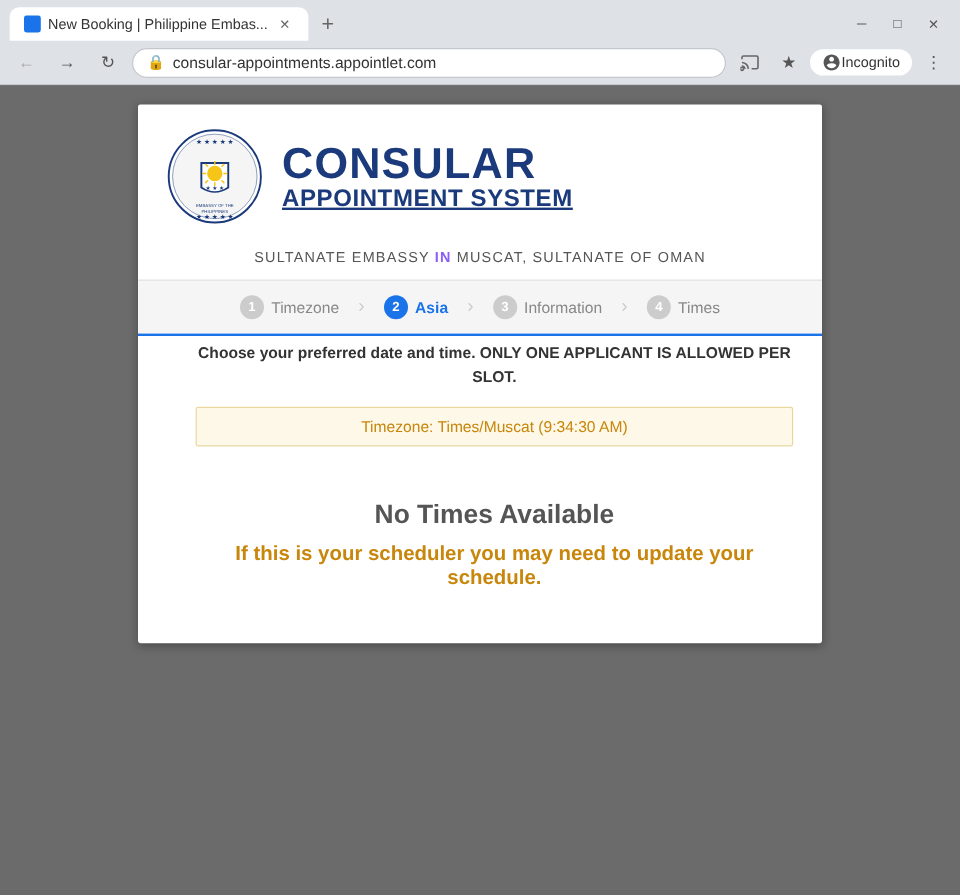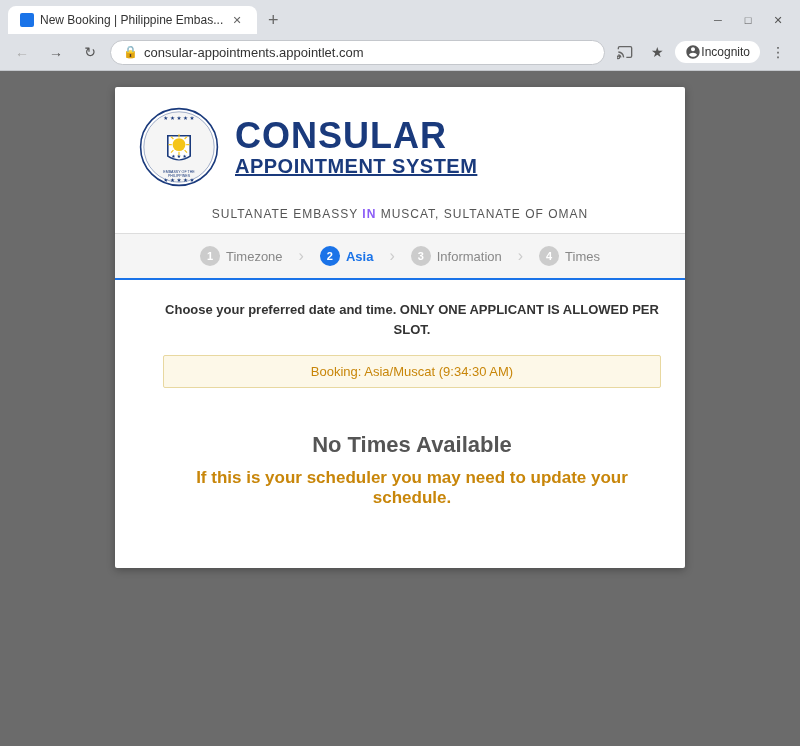--- a/index.html
+++ b/index.html
@@ -280,21 +280,21 @@
       font-weight: bold;
     }
 
     .step-separator {
       color: #ccc;
       font-size: 16px;
     }
 
     
     .main-content {
-      padding: 20px 24px;
+      padding: 4px 24px;
       margin-left: 24px;
     }
 
     .instruction-text {
       text-align: center;
       font-size: 13px;
       font-weight: bold;
       color: #333;
       margin-bottom: 16px;
       line-height: 1.5;
@@ -426,21 +426,21 @@
       <span class="step-separator">›</span>
       <div class="step">
         <div class="step-circle">4</div>
         <span class="step-label">Times</span>
       </div>
     </div>
 
     <div class="main-content">
       <div class="instruction-text">Choose your preferred date and time. ONLY ONE APPLICANT IS ALLOWED PER SLOT.</div>
 
-      <div class="timezone-bar">Booking: Asia/Muscat (9:34:30 AM)</div>
+      <div class="timezone-bar">Timezone: Times/Muscat (9:34:30 AM)</div>
 
       <div class="no-times-section">
         <div class="no-times-title">No Times Available</div>
         <div class="no-times-subtitle">If this is your scheduler you may need to update your schedule.</div>
       </div>
     </div>
 
   </div>
 </div>
 

